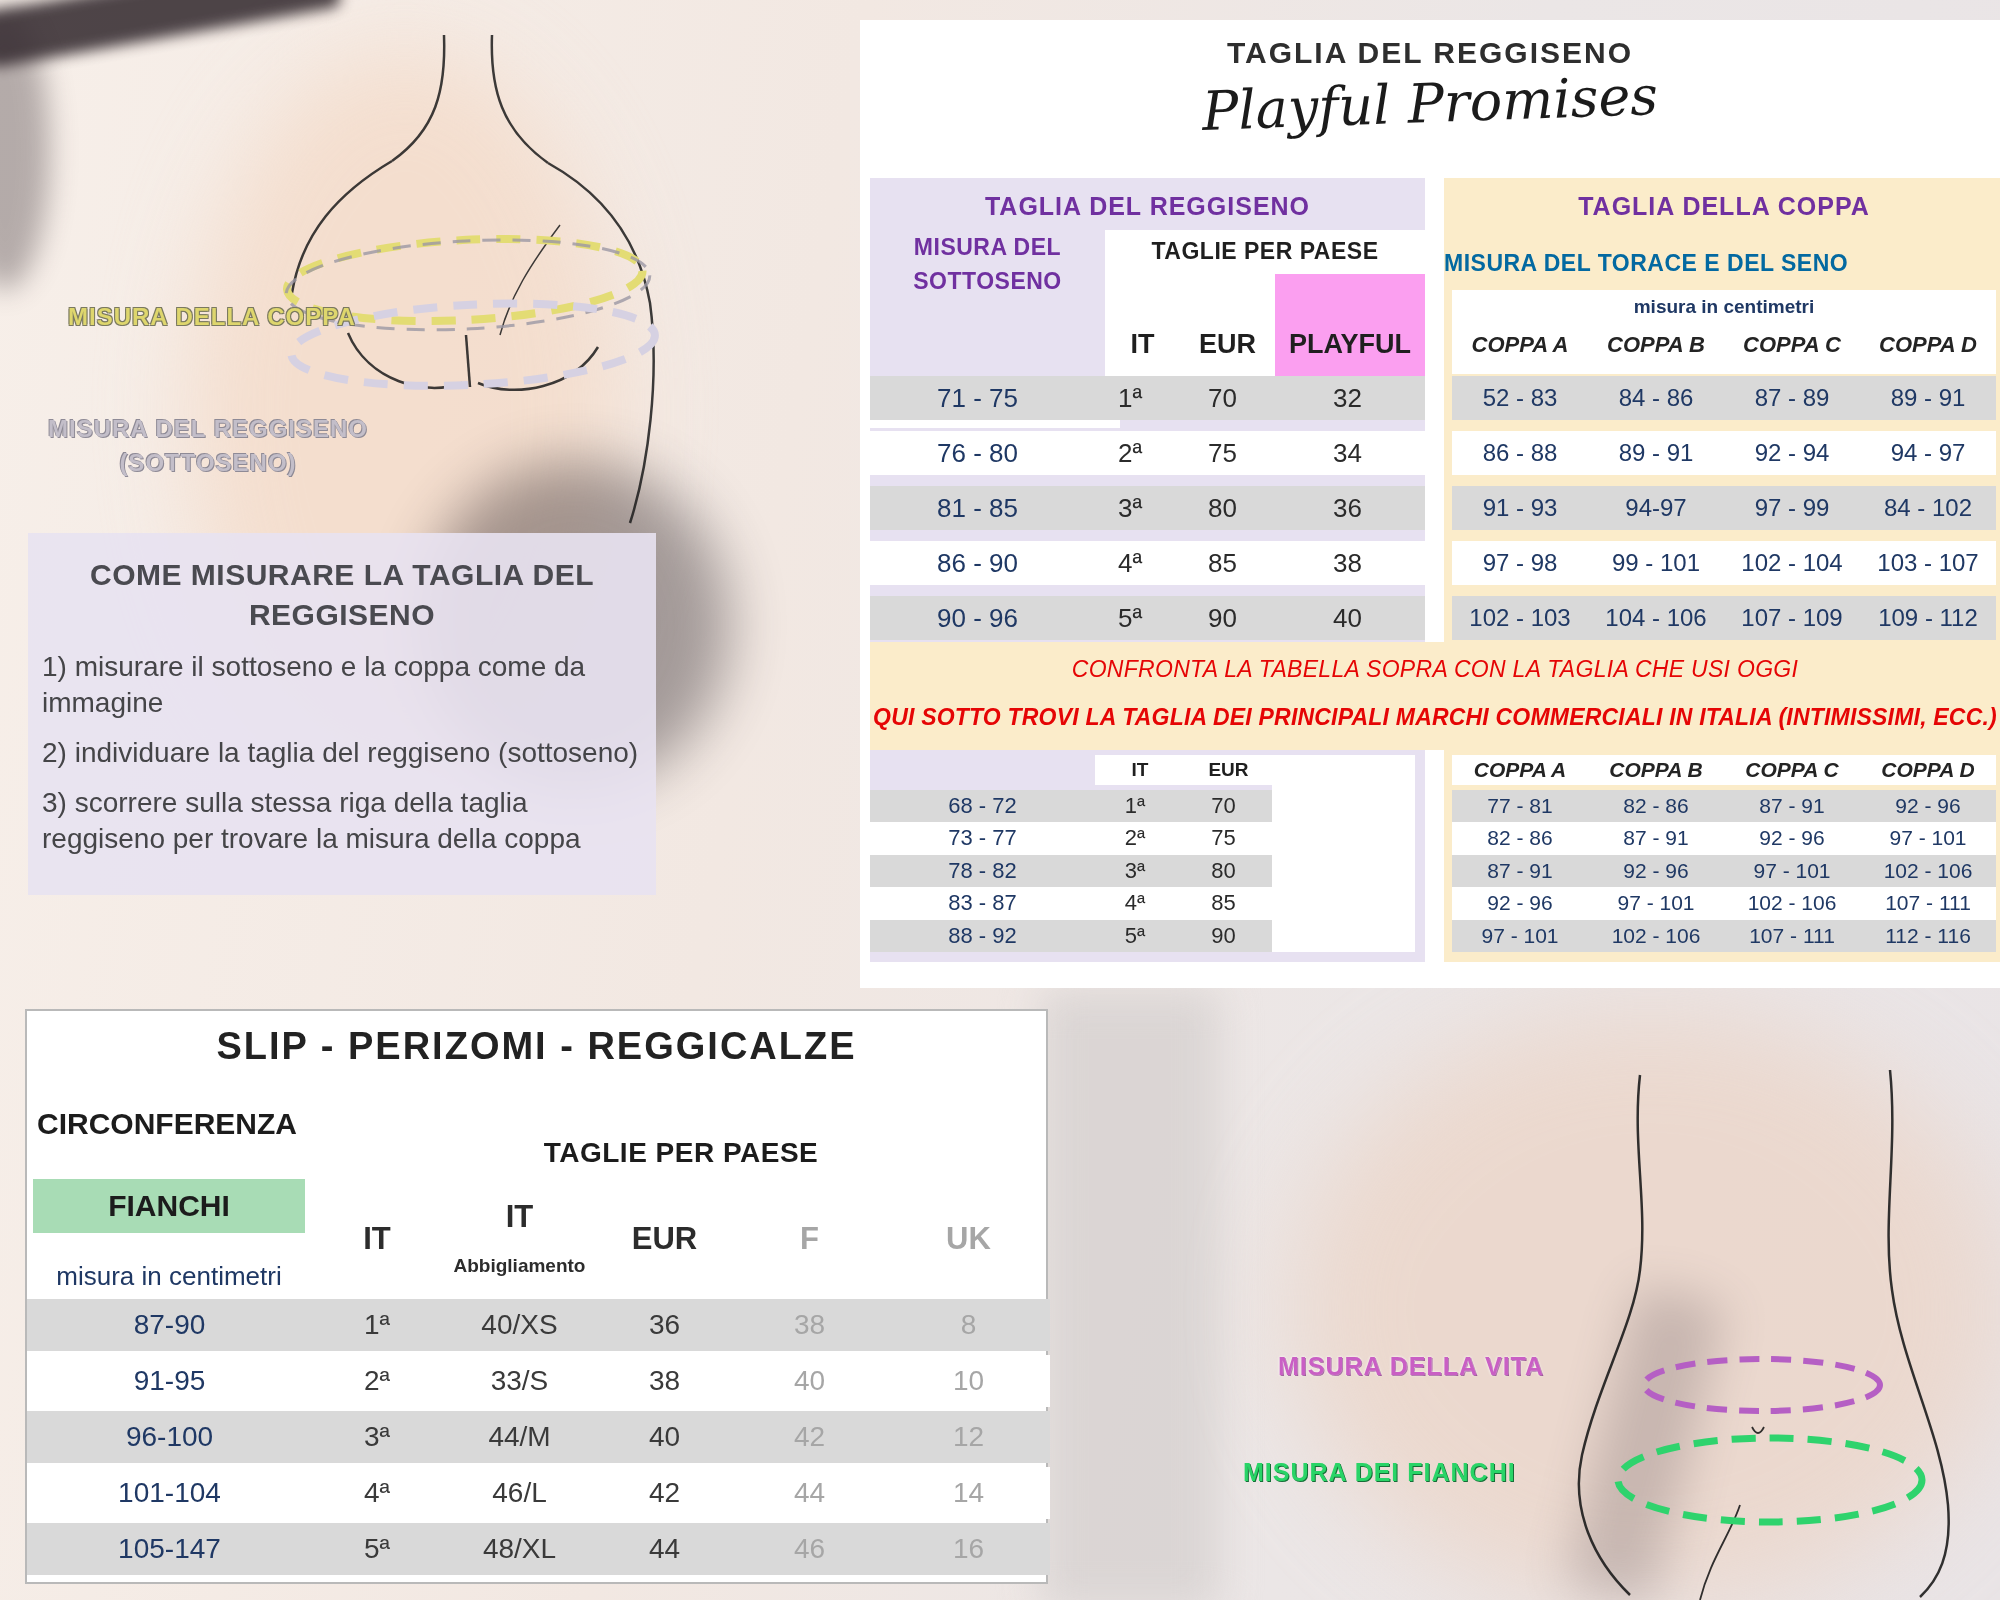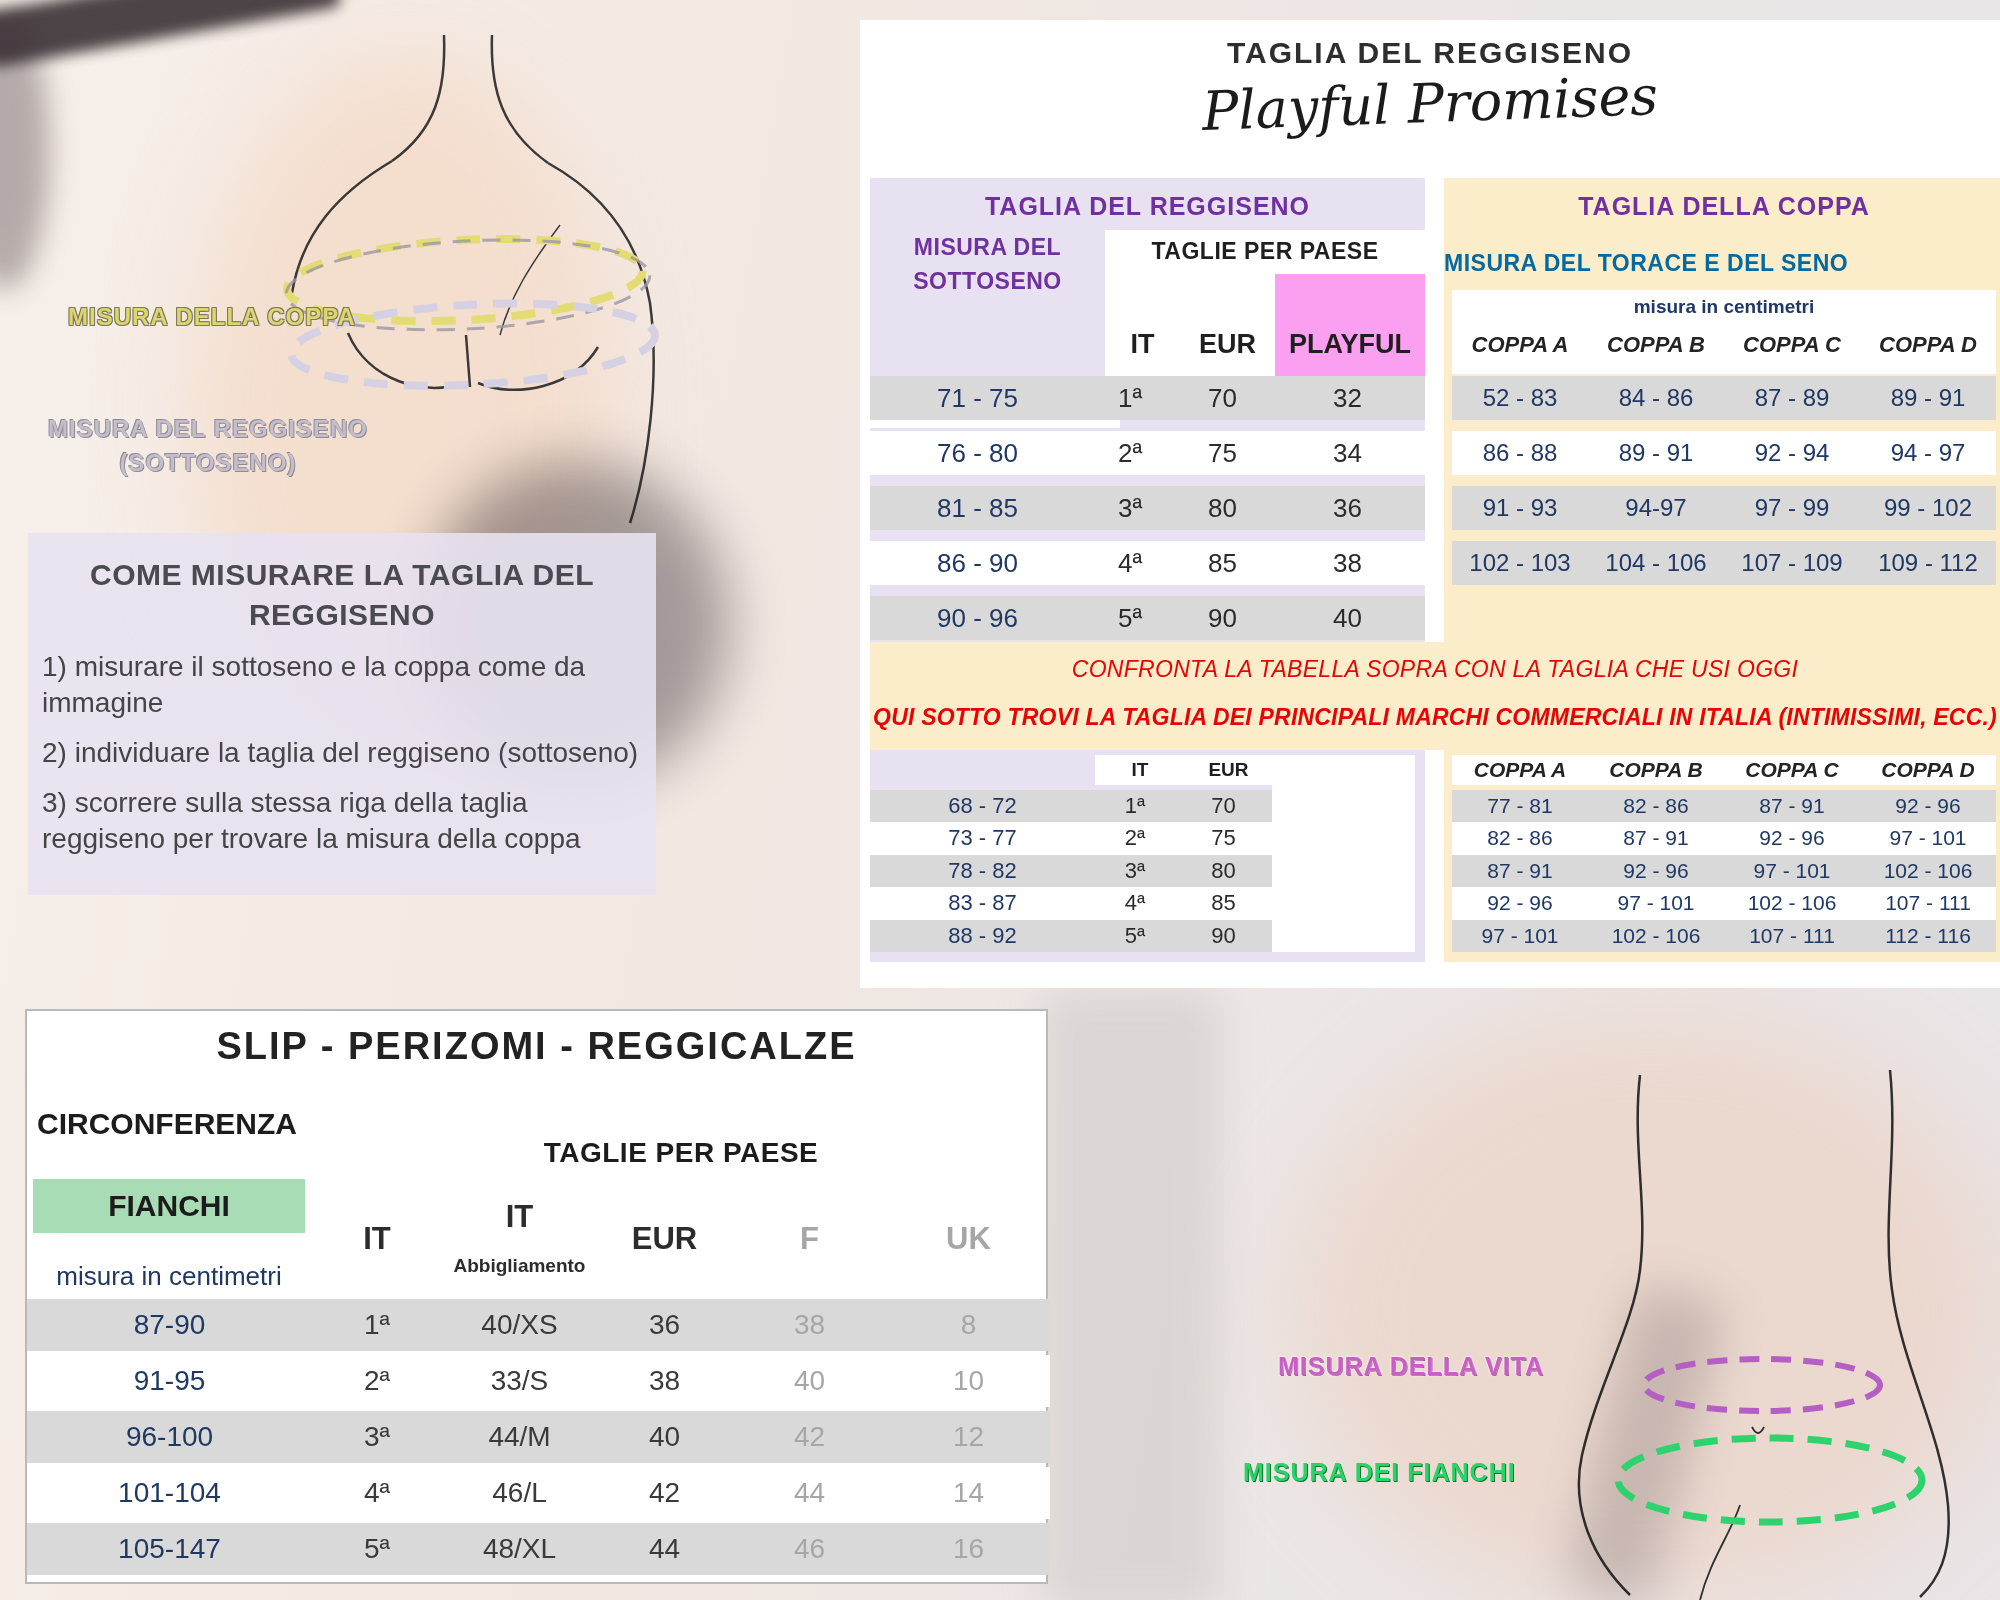--- a/index.html
+++ b/index.html
@@ -201,21 +201,27 @@
         <div class="ct-row alt1">
           <span>86 - 88</span>
           <span>89 - 91</span>
           <span>92 - 94</span>
           <span>94 - 97</span>
         </div>
         <div class="ct-row alt0">
           <span>91 - 93</span>
           <span>94-97</span>
           <span>97 - 99</span>
-          <span>99 - 102</span>
+          <span>84 - 102</span>
+        </div>
+        <div class="ct-row alt1">
+          <span>97 - 98</span>
+          <span>99 - 101</span>
+          <span>102 - 104</span>
+          <span>103 - 107</span>
         </div>
         <div class="ct-row alt0">
           <span>102 - 103</span>
           <span>104 - 106</span>
           <span>107 - 109</span>
           <span>109 - 112</span>
         </div>
       </div>
 
       <div class="bc-head">

